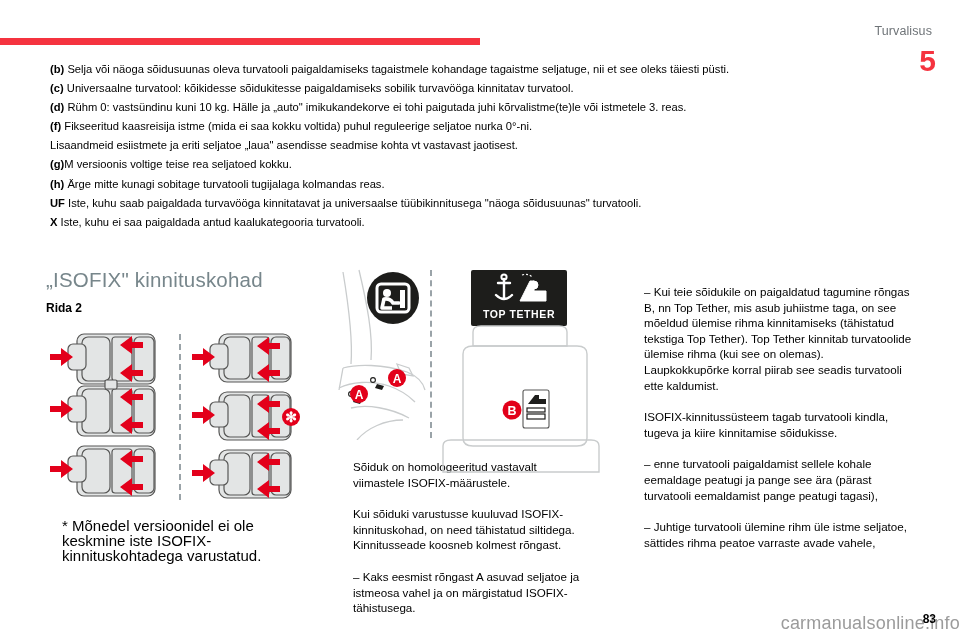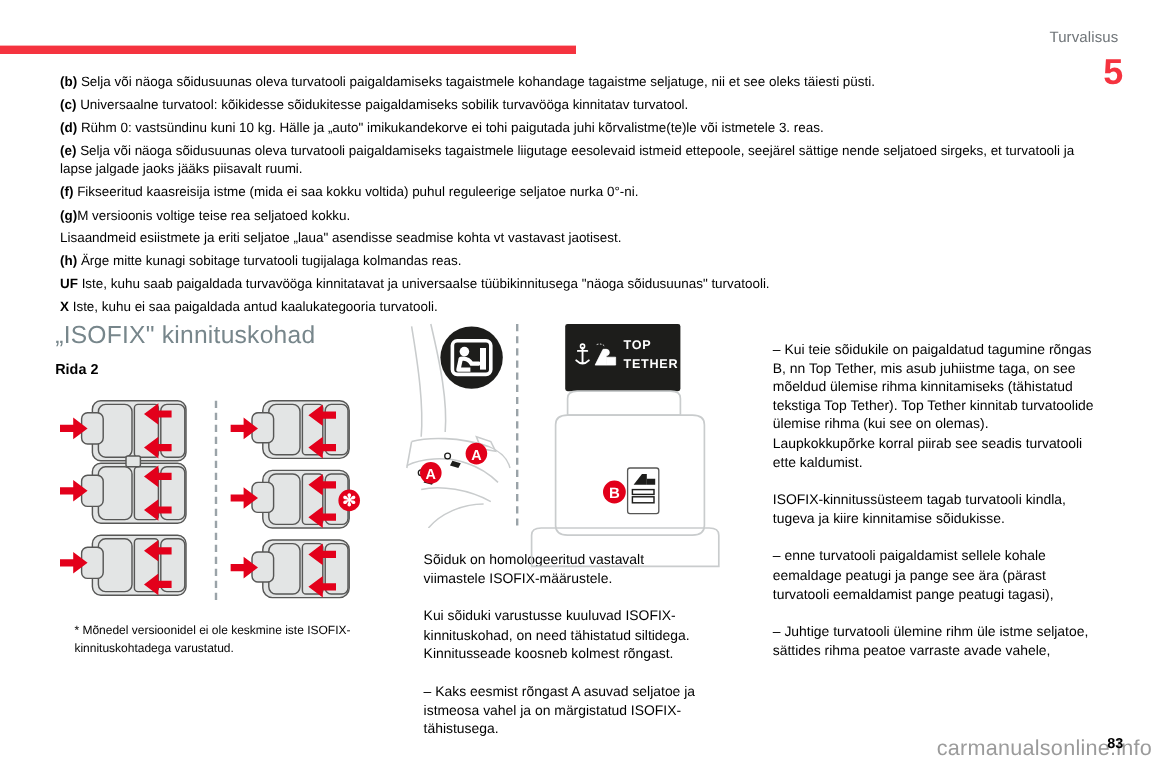--- a/index.html
+++ b/index.html
@@ -42,21 +42,21 @@
   .col-right{left:628px;top:268px;width:300px;}
 
   h2.isofix{
     margin:0 0 10px 0;font-size:20.5px;font-weight:normal;
     color:#77868b;line-height:23px;letter-spacing:.2px;
   }
   h3.rida{margin:0 0 15px 0;font-size:12px;font-weight:bold;color:#000;}
 
   .col p{margin:16px;}
 
-  .footnote{font-size:10px;line-height:15.4px;margin-top:10px;}
+  .footnote{font-size:15px;line-height:15.4px;margin-top:10px;}
 
   
   .diagram-wrap{position:relative;width:268px;height:170px;margin-top:4px;}
   .divider{
     position:absolute;left:133px;top:2px;width:0;height:166px;
     border-left:2px dashed #9aa3a8;
   }
   .cell{position:absolute;width:120px;height:52px;}
   .cell svg{display:block;}
 
@@ -65,21 +65,21 @@
   .mid-divider{
     position:absolute;left:93px;top:2px;width:0;height:168px;
     border-left:2px dashed #9aa3a8;
   }
   .fig-left{position:absolute;left:0;top:0;width:92px;height:172px;}
   .fig-right{position:absolute;left:100px;top:0;width:168px;height:172px;}
 
   .toptether-badge{
     position:absolute;left:34px;top:2px;width:96px;height:56px;
     background:#1d1d1b;border-radius:2px;
-    display:flex;flex-direction:row;align-items:center;justify-content:flex-end;
+    display:flex;flex-direction:column;align-items:center;justify-content:flex-end;
     padding-bottom:3px;box-sizing:border-box;
   }
   .toptether-badge .tt-text{
     color:#fff;font-size:10.5px;font-weight:bold;letter-spacing:.6px;
   }
 
   
   .watermark{
     position:absolute;left:0;right:0;bottom:6px;text-align:right;
     font-size:18px;color:#9b9b9b;letter-spacing:.2px;
@@ -95,24 +95,23 @@
 <div class="page">
 
   <div class="hdr-rule"></div>
   <div class="hdr-title">Turvalisus</div>
   <div class="chapter-num">5</div>
 
   <div class="notes">
     <p><b>(b)</b><span> Selja või näoga sõidusuunas oleva turvatooli paigaldamiseks tagaistmele kohandage tagaistme seljatuge, nii et see oleks täiesti püsti.</span></p>
     <p><b>(c)</b><span> Universaalne turvatool: kõikidesse sõidukitesse paigaldamiseks sobilik turvavööga kinnitatav turvatool.</span></p>
     <p><b>(d)</b><span> Rühm 0: vastsündinu kuni 10 kg. Hälle ja „auto" imikukandekorve ei tohi paigutada juhi kõrvalistme(te)le või istmetele 3. reas.</span></p>
-    <p><b>(e)</b><span> Selja või näoga sõidusuunas oleva turvatooli paigaldamiseks tagaistmele liigutage eesolevaid istmeid ettepoole, seejärel sättige nende seljatoed sirgeks, et turvatooli ja lapse jalgade jaoks jääks piisavalt ruumi.</span></p>
     <p><b>(f)</b><span> Fikseeritud kaasreisija istme (mida ei saa kokku voltida) puhul reguleerige seljatoe nurka 0°-ni.</span></p>
+    <p><span>Lisaandmeid esiistmete ja eriti seljatoe „laua" asendisse seadmise kohta vt vastavast jaotisest.</span></p>
     <p><b>(g)</b><span>M versioonis voltige teise rea seljatoed kokku.</span></p>
-    <p><span>Lisaandmeid esiistmete ja eriti seljatoe „laua" asendisse seadmise kohta vt vastavast jaotisest.</span></p>
     <p><b>(h)</b><span> Ärge mitte kunagi sobitage turvatooli tugijalaga kolmandas reas.</span></p>
     <p><b>UF</b><span> Iste, kuhu saab paigaldada turvavööga kinnitatavat ja universaalse tüübikinnitusega "näoga sõidusuunas" turvatooli.</span></p>
     <p><b>X</b><span> Iste, kuhu ei saa paigaldada antud kaalukategooria turvatooli.</span></p>
   </div>
 
   <div class="col col-left">
     <h2 class="isofix">„ISOFIX" kinnituskohad</h2>
     <h3 class="rida">Rida 2</h3>
 
     <div class="diagram-wrap">

